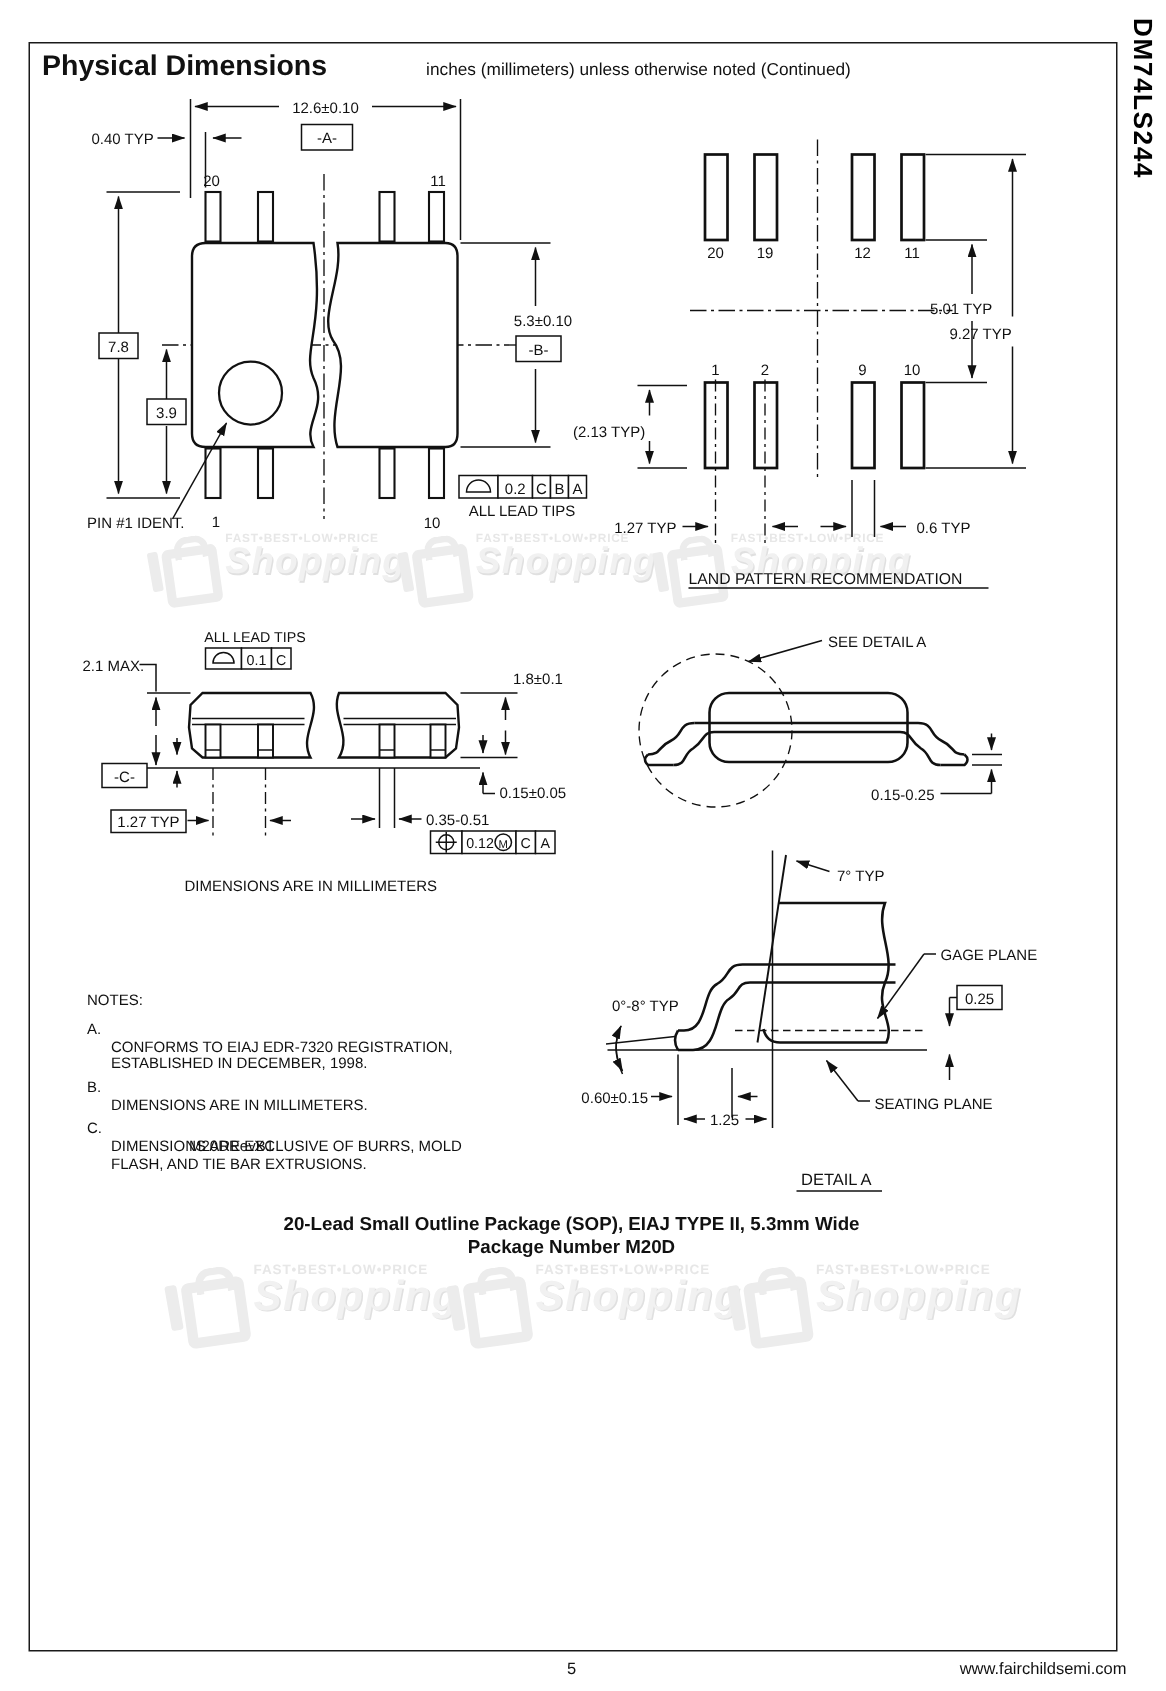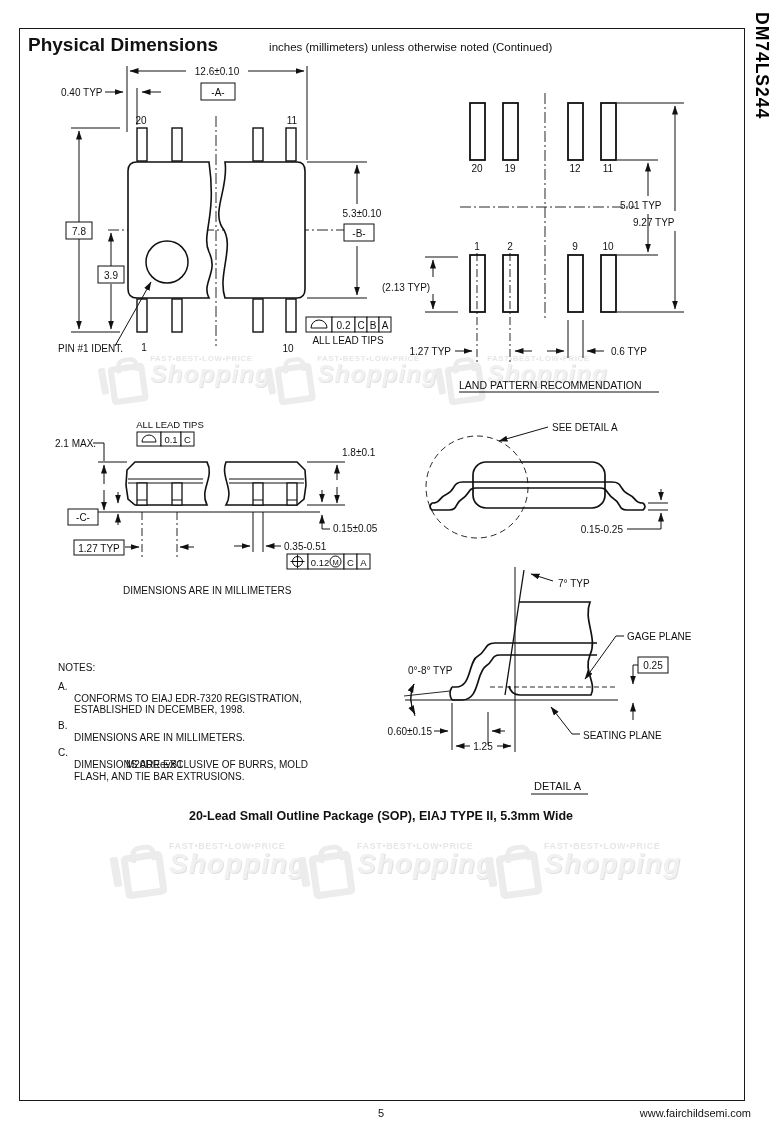--- a/index.html
+++ b/index.html
@@ -2,21 +2,21 @@
 <html><head>
 <meta charset="utf-8">
 <style>
   html,body{margin:0;padding:0;background:#fff;}
   .page{position:relative;width:777px;height:1127px;background:#fff;overflow:hidden;
         font-family:"Liberation Sans",sans-serif;color:#111;}
   .border-box{position:absolute;left:19px;top:28px;width:724px;height:1071px;
               border:1.6px solid #1a1a1a;}
   .sidebar-title{position:absolute;right:5px;top:12px;writing-mode:vertical-rl;
                  font-weight:bold;font-size:17.5px;letter-spacing:1px;color:#000;}
-  .header{position:absolute;left:28px;top:34px;display:flex;align-items:baseline;gap:3px;white-space:nowrap;}
+  .header{position:absolute;left:28px;top:34px;display:flex;align-items:baseline;gap:18px;white-space:nowrap;}
   .header .title{font-size:19px;font-weight:bold;}
   .header .subtitle{font-size:11.5px;padding-left:48px;}
   svg text{font-family:"Liberation Sans",sans-serif;fill:#111;}
   .notes{position:absolute;left:58px;top:662px;width:280px;font-size:10px;line-height:11.5px;}
   .notes .heading{margin-bottom:7px;}
   .note-item{display:flex;margin-bottom:4px;}
   .note-item .nlabel{width:16px;flex:0 0 16px;}
   .note-item .ntext{white-space:pre-line;margin-top:12px;}
   .revision{position:absolute;left:126px;top:759px;font-size:10px;text-align:right;}
   .caption{position:absolute;left:19px;top:809px;width:724px;text-align:center;
@@ -418,17 +418,18 @@
     <div class="note-item">
       <span class="nlabel">C.</span>
       <span class="ntext">DIMENSIONS ARE EXCLUSIVE OF BURRS, MOLD
 FLASH, AND TIE BAR EXTRUSIONS.</span>
     </div>
   </div>
   <div class="revision">M20DRevB1</div>
 
   <div class="caption">
     <div>20-Lead Small Outline Package (SOP), EIAJ TYPE II, 5.3mm Wide</div>
+    <div>Package Number M20D</div>
   </div>
 
   <div class="footer-page">5</div>
   <div class="footer-site">www.fairchildsemi.com</div>
 </div>
 
 </body></html>

